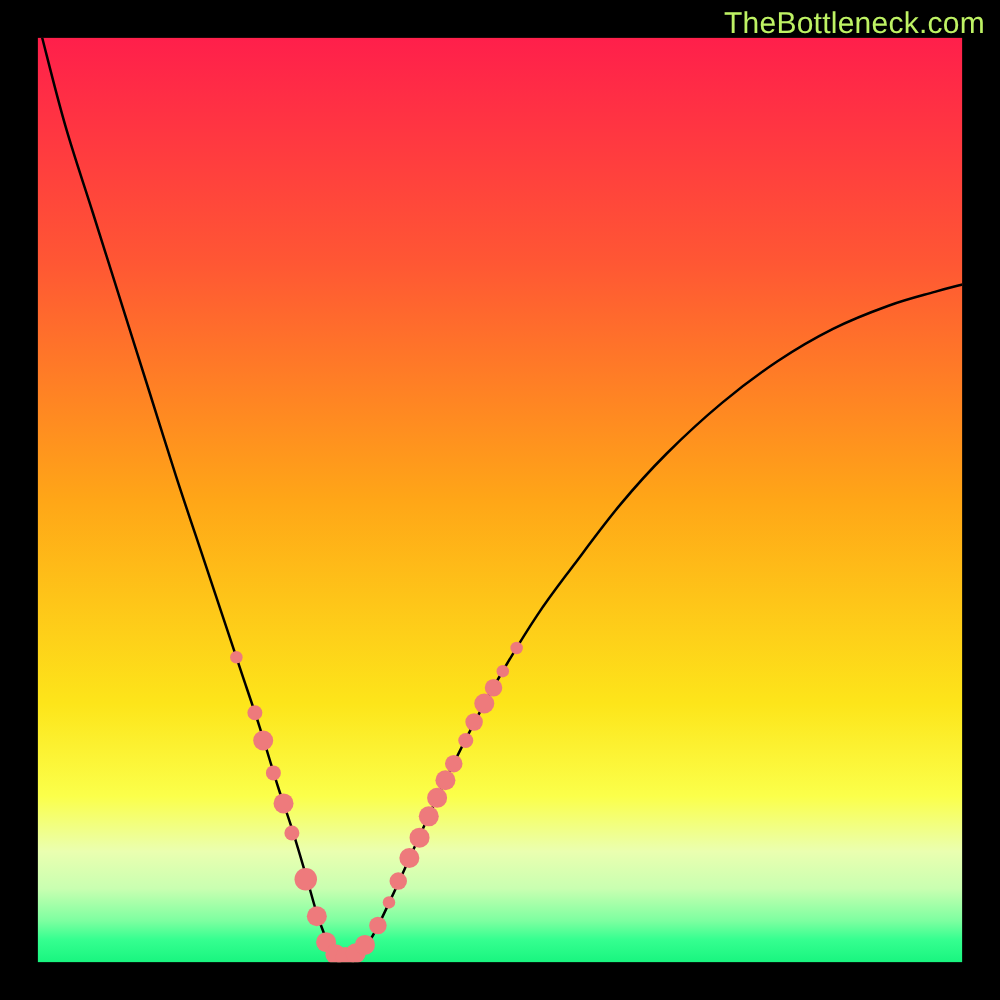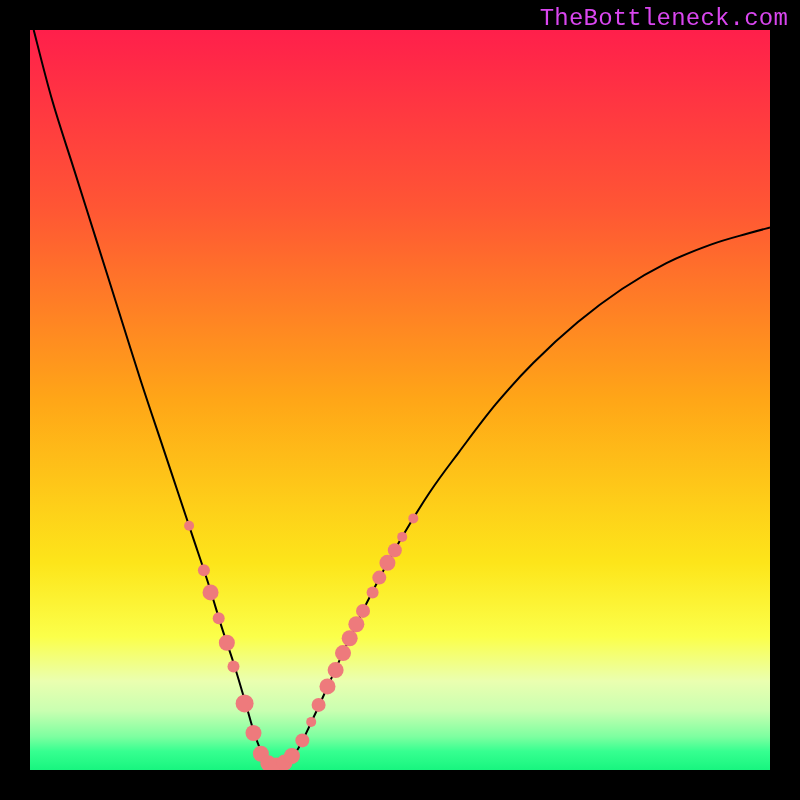--- a/index.html
+++ b/index.html
@@ -38,25 +38,24 @@
     position: absolute;
     left: 0;
     top: 0;
     width: 100%;
     height: 100%;
   }
   .watermark {
     position: absolute;
     top: 5px;
     right: 12px;
-    color: #d946ef;
+    color: #bef264;
     font-size: 24px;
     font-weight: 400;
     letter-spacing: 0.2px;
-    font-family: Liberation Mono, monospace;
   }
 </style>
 </head>
 <body>
 
 <div class="frame">
 
   <div class="plot-area">
 
     <svg class="gradient-bg" viewBox="0 0 740 740" preserveAspectRatio="none">

